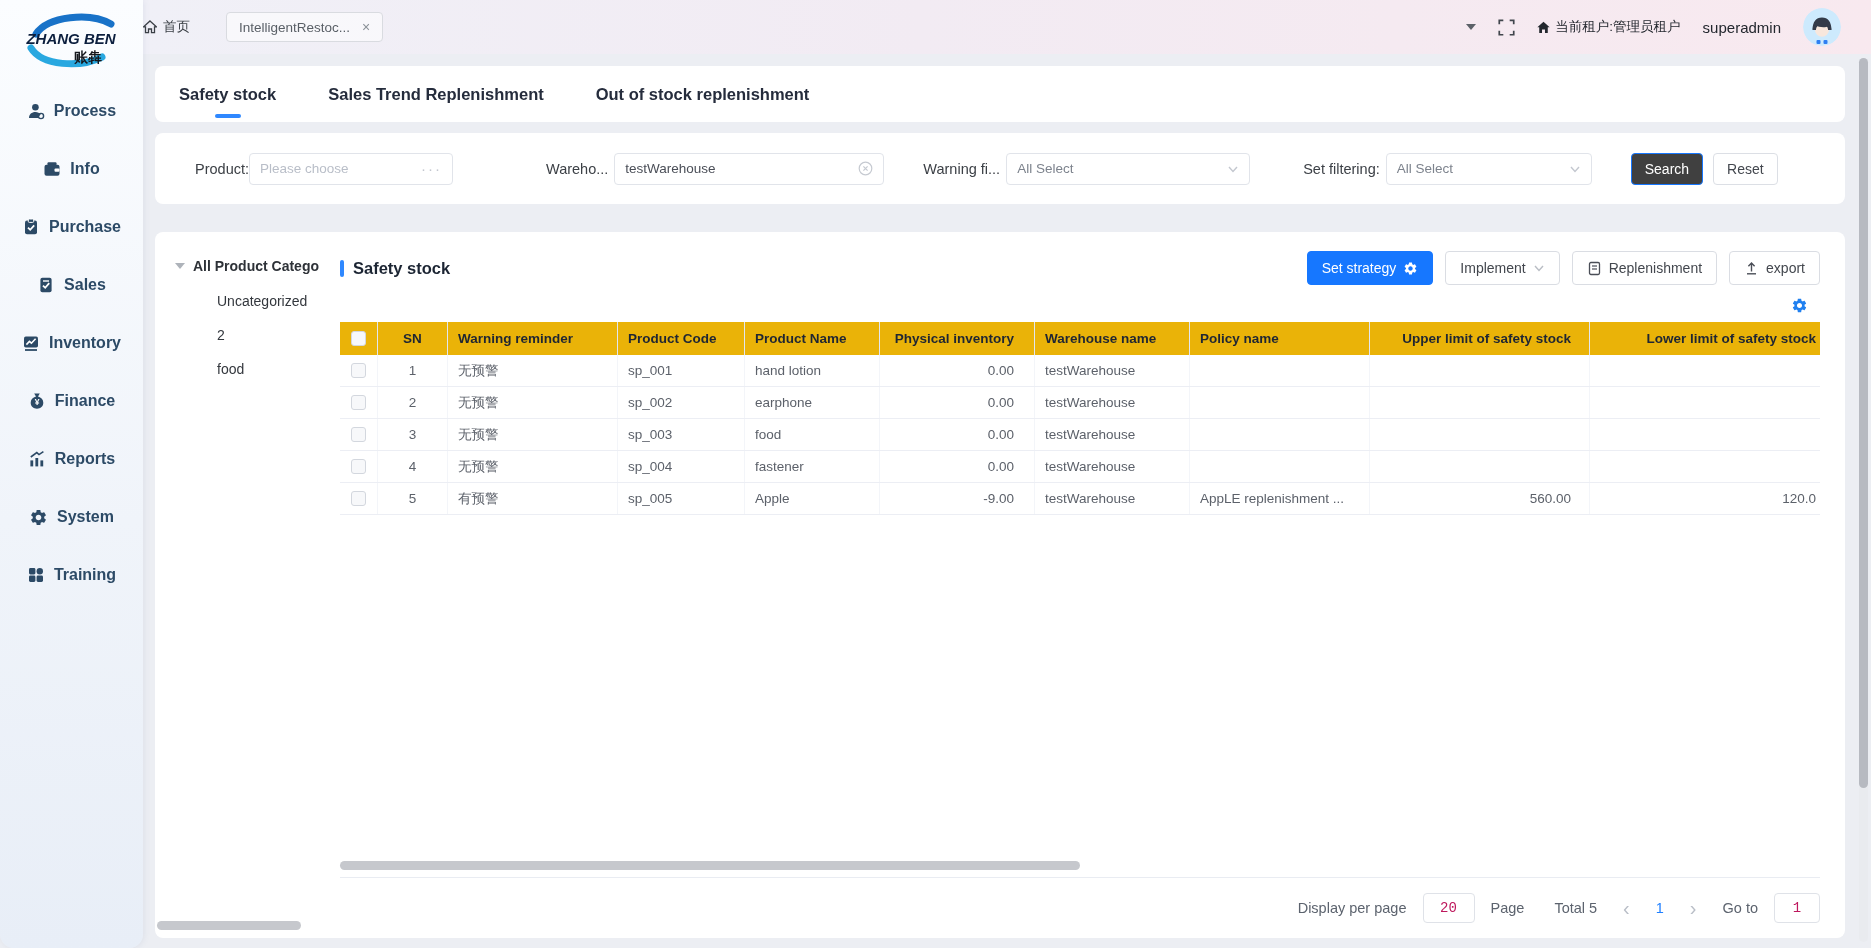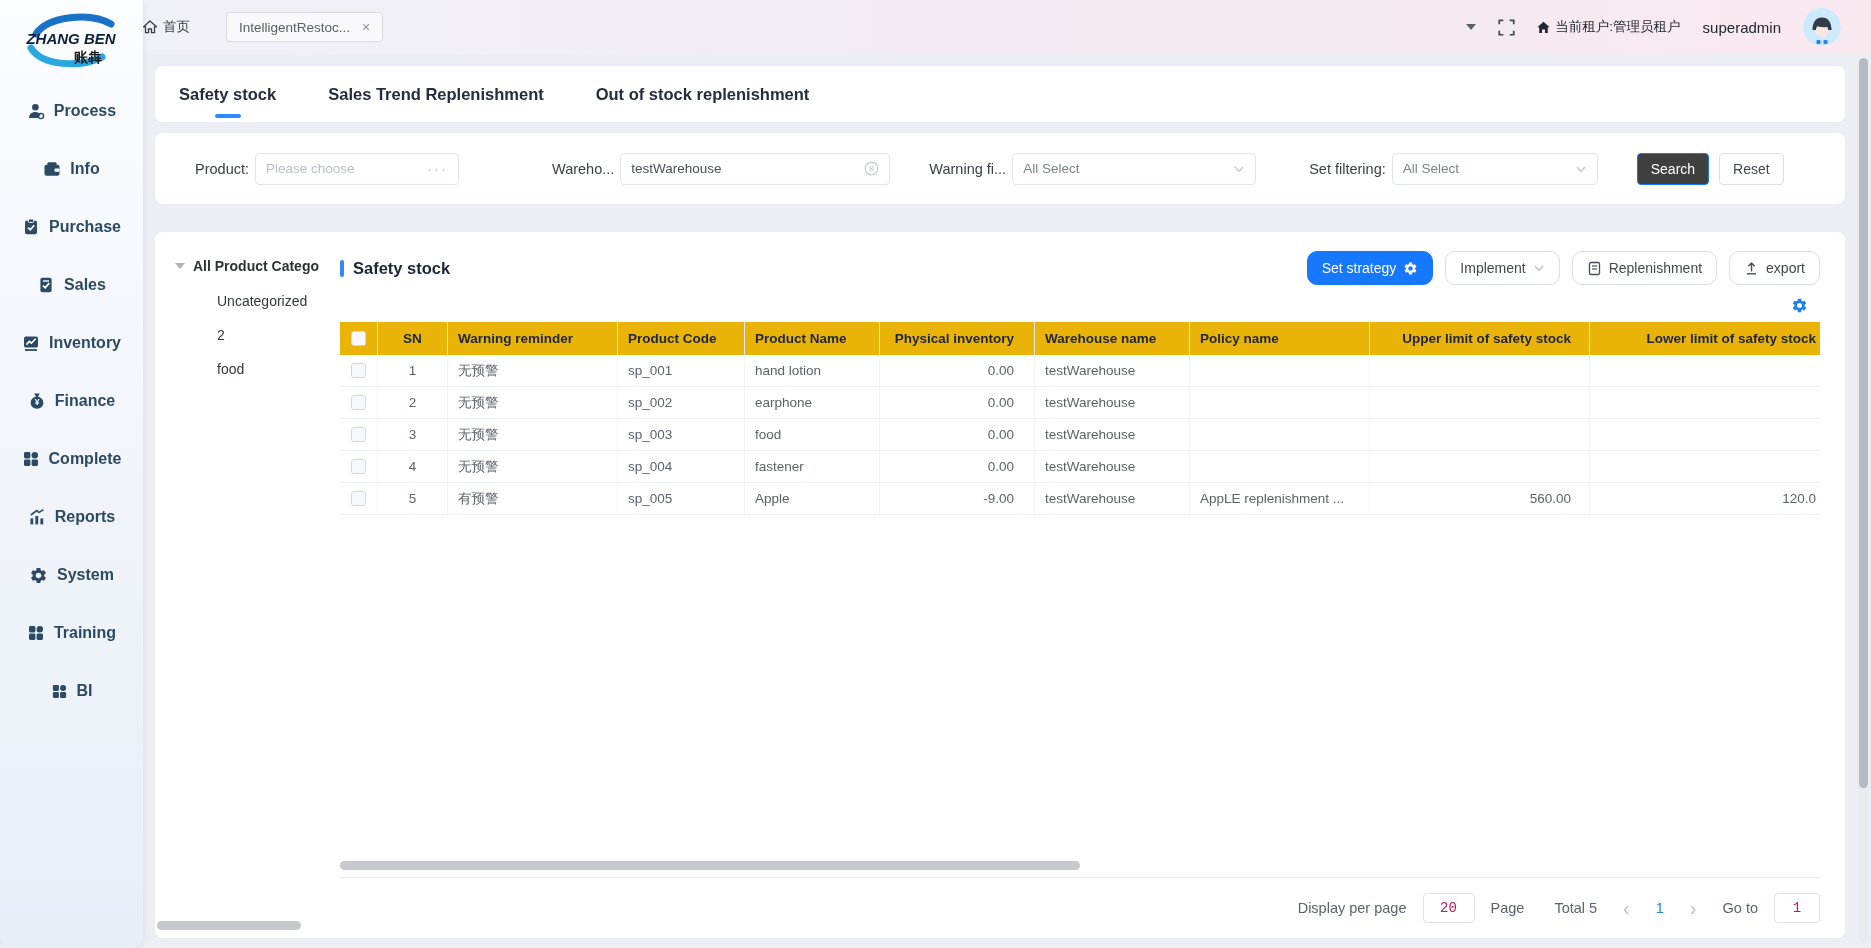--- a/index.html
+++ b/index.html
@@ -64,21 +64,21 @@
   .tree-children{margin-top:10px}
   .tree-child{height:34px;display:flex;align-items:center;padding-left:42px;
     font-size:14px;color:#33373d;cursor:pointer}
   .tree-scroll{position:absolute;left:2px;bottom:8px;width:144px;height:9px;border-radius:5px;background:#c6c8cd;cursor:pointer}
 
   .table-area{margin-left:185px;padding:16px 25px 0 0;position:relative;height:100%}
   .section-row{height:40px;display:flex;align-items:center}
   .title-bar{width:4px;height:17px;border-radius:2px;background:#2f88ff;margin-right:9px}
   .section-title{font-size:16.5px;font-weight:bold;color:#1c2533}
   .section-buttons{margin-left:auto;display:flex;gap:12px;align-items:center}
-  .abtn{height:34px;border-radius:10px;border:1px solid #dadde3;background:#fff;display:flex;
+  .abtn{height:34px;border-radius:4px;border:1px solid #dadde3;background:#fff;display:flex;
     align-items:center;gap:7px;padding:0 14px;font-size:14px;color:#43474e;cursor:pointer;font-family:inherit}
   .abtn-blue{background:#1677ff;border-color:#1677ff;color:#fff}
   .gear-row{height:34px;display:flex;justify-content:flex-end;align-items:center;padding-right:12px}
 
   .table{width:1480px}
   .thead{display:flex;background:#eab308;height:33px}
   .th{font-size:13.5px;font-weight:bold;color:#1f2633;padding:0 10px;display:flex;align-items:center;
     height:33px;border-right:1px solid #e1e6f0;white-space:nowrap;overflow:hidden}
   .tr{display:flex;height:32px;border-bottom:1px solid #eceef4}
   .td{font-size:13.5px;color:#5c616a;padding:0 10px;display:flex;align-items:center;height:100%;
@@ -162,59 +162,41 @@
     </div>
     <div class="nav-item">
       <svg width="18" height="18" viewBox="0 0 18 18">
         <path d="M6.2 1.6h5.6L10 4.5c3.3.8 5.3 3.2 5.3 6.3 0 3.5-2.7 5.9-6.3 5.9s-6.3-2.4-6.3-5.9c0-3.1 2-5.5 5.3-6.3L6.2 1.6z" fill="#2c4a66"></path>
         <text x="9" y="13" text-anchor="middle" font-size="8.5" font-weight="bold" fill="#fff" font-family="Liberation Sans, sans-serif">¥</text>
       </svg>
       <span>Finance</span>
     </div>
     <div class="nav-item">
       <svg width="18" height="18" viewBox="0 0 18 18">
+        <rect x="2.4" y="10.4" width="2.8" height="6" fill="#2c4a66"></rect>
+        <rect x="7.4" y="8" width="2.8" height="8.4" fill="#2c4a66"></rect>
+        <rect x="12.4" y="10.4" width="2.8" height="6" fill="#2c4a66"></rect>
+        <polyline points="2.8,7 8.8,2.6 11,4.6 15.4,1.6" fill="none" stroke="#2c4a66" stroke-width="1.6"></polyline>
+      </svg>
+      <span>Reports</span>
+    </div>
+    <div class="nav-item">
+      <svg width="19" height="19" viewBox="0 0 24 24">
+        <path fill="#2c4a66" d="M19.14 12.94c.04-.3.06-.61.06-.94 0-.32-.02-.64-.07-.94l2.03-1.58c.18-.14.23-.41.12-.61l-1.92-3.32c-.12-.22-.37-.29-.59-.22l-2.39.96c-.5-.38-1.03-.7-1.62-.94l-.36-2.54c-.04-.24-.24-.41-.48-.41h-3.84c-.24 0-.43.17-.47.41l-.36 2.54c-.59.24-1.13.57-1.62.94l-2.39-.96c-.22-.08-.47 0-.59.22L2.74 8.87c-.12.21-.08.47.12.61l2.03 1.58c-.05.3-.09.63-.09.94s.02.64.07.94l-2.03 1.58c-.18.14-.23.41-.12.61l1.92 3.32c.12.22.37.29.59.22l2.39-.96c.5.38 1.03.7 1.62.94l.36 2.54c.05.24.24.41.48.41h3.84c.24 0 .44-.17.47-.41l.36-2.54c.59-.24 1.13-.56 1.62-.94l2.39.96c.22.08.47 0 .59-.22l1.92-3.32c.12-.22.07-.47-.12-.61l-2.01-1.58zM12 15.6c-1.98 0-3.6-1.62-3.6-3.6s1.62-3.6 3.6-3.6 3.6 1.62 3.6 3.6-1.62 3.6-3.6 3.6z"></path>
+      </svg>
+      <span>System</span>
+    </div>
+    <div class="nav-item">
+      <svg width="18" height="18" viewBox="0 0 18 18">
         <rect x="2" y="2" width="6.4" height="6.4" rx="1.4" fill="#2c4a66"></rect>
           <circle cx="12.8" cy="5.2" r="3.2" fill="#2c4a66"></circle>
         <rect x="2" y="9.6" width="6.4" height="6.4" rx="1.4" fill="#2c4a66"></rect>
           <rect x="9.6" y="9.6" width="6.4" height="6.4" rx="1.4" fill="#2c4a66"></rect>
       </svg>
-      <span>Complete</span>
-    </div>
-    <div class="nav-item">
-      <svg width="18" height="18" viewBox="0 0 18 18">
-        <rect x="2.4" y="10.4" width="2.8" height="6" fill="#2c4a66"></rect>
-        <rect x="7.4" y="8" width="2.8" height="8.4" fill="#2c4a66"></rect>
-        <rect x="12.4" y="10.4" width="2.8" height="6" fill="#2c4a66"></rect>
-        <polyline points="2.8,7 8.8,2.6 11,4.6 15.4,1.6" fill="none" stroke="#2c4a66" stroke-width="1.6"></polyline>
-      </svg>
-      <span>Reports</span>
-    </div>
-    <div class="nav-item">
-      <svg width="19" height="19" viewBox="0 0 24 24">
-        <path fill="#2c4a66" d="M19.14 12.94c.04-.3.06-.61.06-.94 0-.32-.02-.64-.07-.94l2.03-1.58c.18-.14.23-.41.12-.61l-1.92-3.32c-.12-.22-.37-.29-.59-.22l-2.39.96c-.5-.38-1.03-.7-1.62-.94l-.36-2.54c-.04-.24-.24-.41-.48-.41h-3.84c-.24 0-.43.17-.47.41l-.36 2.54c-.59.24-1.13.57-1.62.94l-2.39-.96c-.22-.08-.47 0-.59.22L2.74 8.87c-.12.21-.08.47.12.61l2.03 1.58c-.05.3-.09.63-.09.94s.02.64.07.94l-2.03 1.58c-.18.14-.23.41-.12.61l1.92 3.32c.12.22.37.29.59.22l2.39-.96c.5.38 1.03.7 1.62.94l.36 2.54c.05.24.24.41.48.41h3.84c.24 0 .44-.17.47-.41l.36-2.54c.59-.24 1.13-.56 1.62-.94l2.39.96c.22.08.47 0 .59-.22l1.92-3.32c.12-.22.07-.47-.12-.61l-2.01-1.58zM12 15.6c-1.98 0-3.6-1.62-3.6-3.6s1.62-3.6 3.6-3.6 3.6 1.62 3.6 3.6-1.62 3.6-3.6 3.6z"></path>
-      </svg>
-      <span>System</span>
-    </div>
-    <div class="nav-item">
-      <svg width="18" height="18" viewBox="0 0 18 18">
-        <rect x="2" y="2" width="6.4" height="6.4" rx="1.4" fill="#2c4a66"></rect>
-          <circle cx="12.8" cy="5.2" r="3.2" fill="#2c4a66"></circle>
-        <rect x="2" y="9.6" width="6.4" height="6.4" rx="1.4" fill="#2c4a66"></rect>
-          <rect x="9.6" y="9.6" width="6.4" height="6.4" rx="1.4" fill="#2c4a66"></rect>
-      </svg>
       <span>Training</span>
-    </div>
-    <div class="nav-item">
-      <svg width="17" height="17" viewBox="0 0 18 18">
-        <rect x="2" y="2" width="6.4" height="6.4" rx="1.4" fill="#2c4a66"></rect>
-          <circle cx="12.8" cy="5.2" r="3.2" fill="#2c4a66"></circle>
-        <rect x="2" y="9.6" width="6.4" height="6.4" rx="1.4" fill="#2c4a66"></rect>
-          <rect x="9.6" y="9.6" width="6.4" height="6.4" rx="1.4" fill="#2c4a66"></rect>
-      </svg>
-      <span>BI</span>
     </div>
   </div>
 </div>
 
 <div class="topbar">
   <div class="tb-left">
     <div class="tb-home">
       <svg width="14" height="14" viewBox="0 0 14 14">
         <path d="M7 1 L13.4 6.8 H11.5 V12.6 H8.5 V9 H5.5 V12.6 H2.5 V6.8 H0.6 Z" fill="none" stroke="#3a3f45" stroke-width="1.3"></path>
       </svg>
@@ -260,21 +242,21 @@
     <div class="tab">
       <span>Sales Trend Replenishment</span>
     </div>
     <div class="tab">
       <span>Out of stock replenishment</span>
     </div>
   </div>
 
   <div class="card filter-card">
     <span class="f-label">Product:</span>
-    <div class="f-box" style="width:204px;margin-left:6px">
+    <div class="f-box" style="width:204px;">
       <input placeholder="Please choose" style="">
       <span class="dots">···</span>
     </div>
 
     <span class="f-label" style="margin-left:93px">Wareho...</span>
     <div class="f-box" style="width:270px;margin-left:6px">
       <input value="testWarehouse" style="">
       <span class="suffix">
         <svg width="15" height="15" viewBox="0 0 15 15">
             <circle cx="7.5" cy="7.5" r="6.3" fill="none" stroke="#c6cad1" stroke-width="1.2"></circle>

